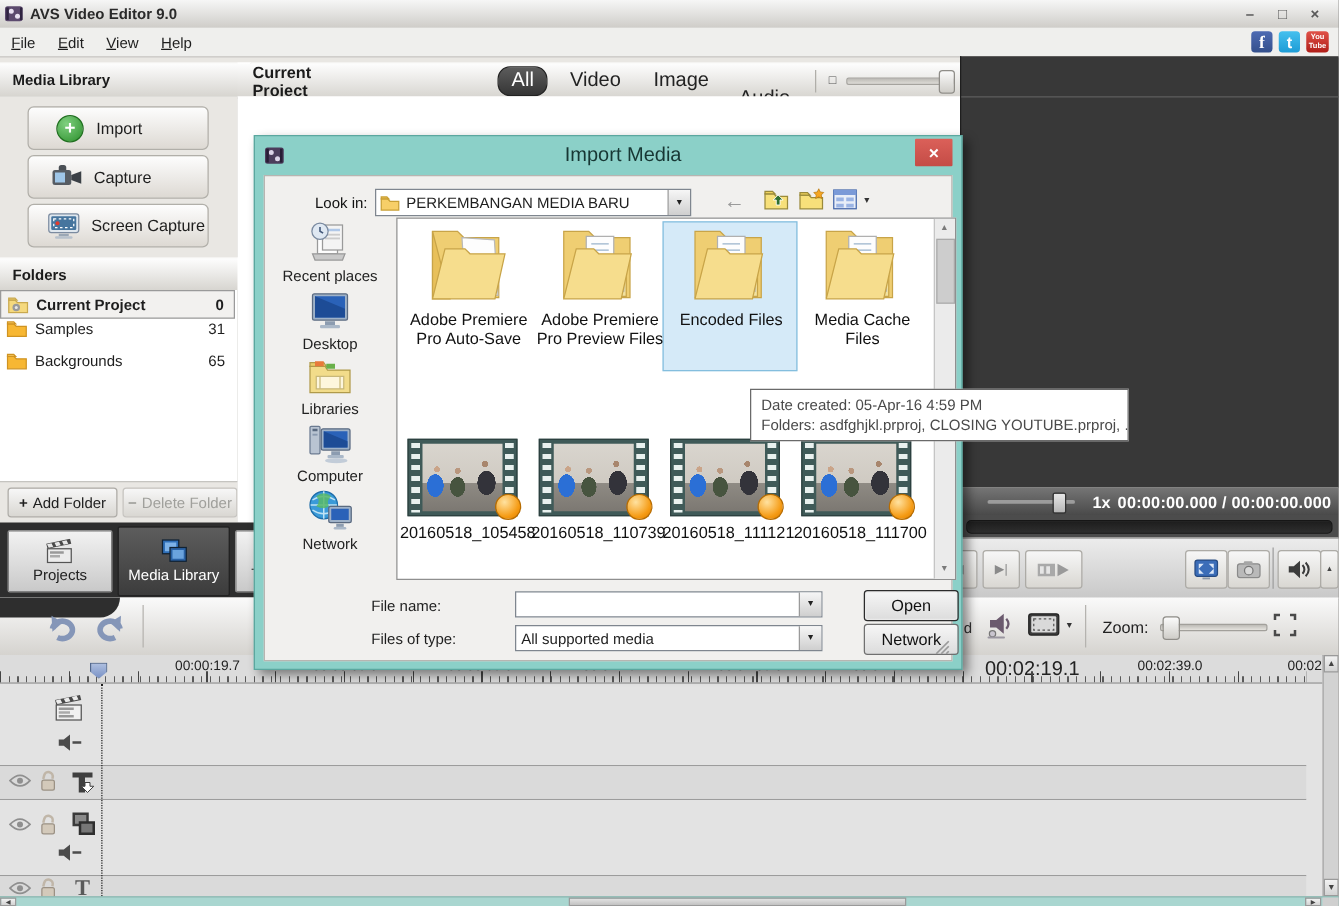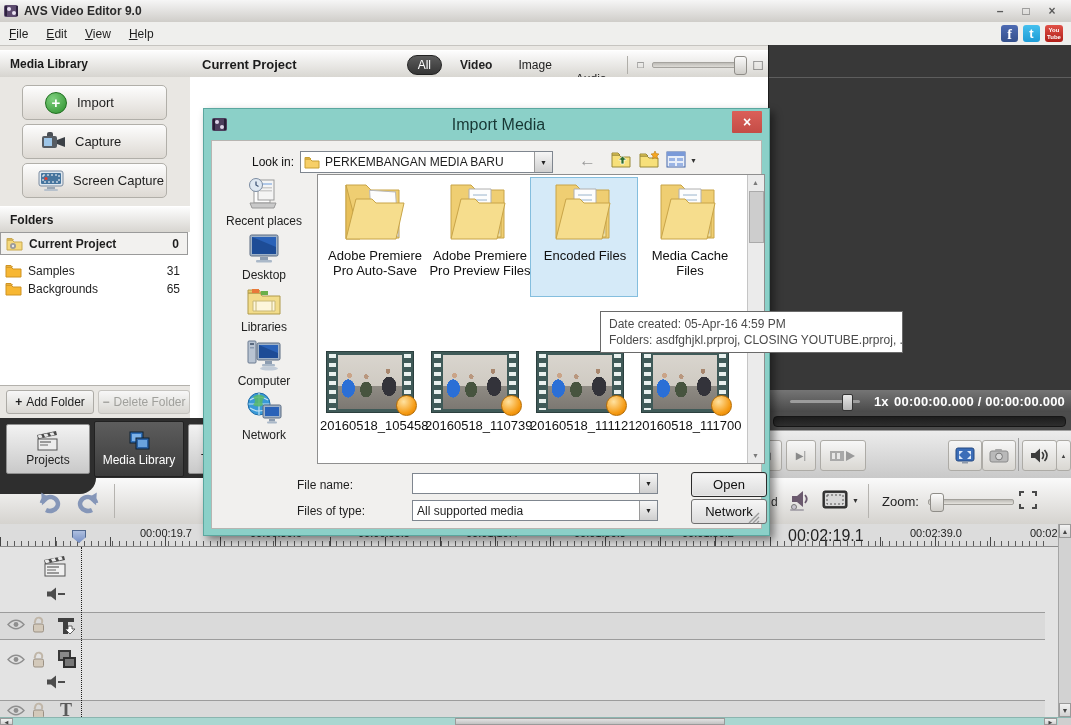--- a/index.html
+++ b/index.html
@@ -13,21 +13,21 @@
   .btn3d{background:linear-gradient(#fdfdfd,#ddd9d3);border:1px solid #b1afa9;border-radius:5px;
        display:flex;align-items:center;cursor:default;}
   .smallbtn{background:linear-gradient(#f7f7f7,#d9d7d2);border:1px solid #adaba6;border-radius:3px;
        display:flex;align-items:center;justify-content:center;}
   .combo{background:#fff;border:1px solid #7f868f;display:flex;align-items:center;box-sizing:border-box;}
   .combo .dd{margin-left:auto;width:17px;align-self:stretch;background:linear-gradient(#f6f6f6,#cfcfcf);
        border-left:1px solid #9a9a9a;display:flex;align-items:center;justify-content:center;
        font-size:7px;color:#222;}
   .dlgbtn{background:linear-gradient(#f6f6f6,#dcdcdc);border:1px solid #707070;border-radius:3px;
        display:flex;align-items:center;justify-content:center;font-size:13px;color:#111;}
-  .pill{border-radius:10px;padding:2px 10px;font-size:12px;color:#222;}
+  .pill{border-radius:10px;padding:2px 10px;font-size:16px;color:#222;}
   .pill.active{background:linear-gradient(#5c5c5c,#353535);color:#fff;border:1px solid #222;}
   .winglyph{width:26px;height:14px;display:flex;align-items:center;justify-content:center;
        color:#5a5a5a;font-size:12px;font-weight:bold;}
   .track-sep{position:absolute;left:0;right:13px;height:1px;background:#9c9c9c;}
   .sideitem{position:absolute;width:88px;text-align:center;font-size:12px;color:#222;}
   .folderlabel{font-size:13px;color:#111;text-align:center;line-height:15px;}
   .thumb{position:absolute;width:88px;height:62px;background:#3f5a58;border:1px solid #2c403f;box-sizing:border-box;}
   .thumb .sp{position:absolute;top:2px;bottom:2px;width:7px;
        background:repeating-linear-gradient(180deg,#e9f1ef 0 4px,rgba(0,0,0,0) 4px 9px);}
   .thumb .pic{position:absolute;left:11px;right:11px;top:3px;bottom:3px;
@@ -132,21 +132,21 @@
         <svg width="17" height="14" viewBox="0 0 17 14">
             <path d="M1 3 h5 l2 2 h8 v8 h-15z" fill="#f5d97e" stroke="#c9a94f"></path>
             <path d="M1 3 v-1.5 h5 l1.5 1.5z" fill="#e7c25f" stroke="#c9a94f"></path>
             <circle cx="7" cy="9" r="3" fill="#9a9a9a"></circle>
             <circle cx="7" cy="9" r="1.2" fill="#e8e8e8"></circle>
           </svg>
       </span>
       <span style="font-weight:bold;">Current Project</span>
       <span style="margin-left:auto;margin-right:8px;font-weight:bold;">0</span>
     </div>
-    <div style="position:absolute;left:0;top:24px;width:188px;height:22px;display:flex;align-items:flex-end;">
+    <div style="position:absolute;left:0;top:24px;width:188px;height:22px;display:flex;align-items:flex-start;">
       <span style="margin:0 6px 0 5px;display:inline-flex;">
         <svg width="17" height="14" viewBox="0 0 17 14">
             <path d="M1 3 h5 l2 2 h8 v8 h-15z" fill="#f7b733" stroke="#cf9322"></path>
             <path d="M1 3 v-1.5 h5 l1.5 1.5z" fill="#f9cd66" stroke="#cf9322"></path>
           </svg>
       </span>
       <span>Samples</span>
       <span style="margin-left:auto;margin-right:8px;">31</span>
     </div>
     <div style="position:absolute;left:0;top:46px;width:188px;height:22px;display:flex;align-items:center;">
@@ -168,21 +168,21 @@
     </div>
     <div class="smallbtn" style="position:absolute;left:98px;top:4px;width:90px;height:22px;color:#a0a09c;border-color:#c6c4c0;">
       <span style="font-weight:bold;margin-right:4px;">−</span>
       <span>Delete Folder</span>
     </div>
   </div>
 
   <div class="abs hdr" style="left:190px;top:50px;width:578px;height:27px;padding-left:12px;">
     <span style="font-size:13px;">Current Project</span>
     <span class="pill active" style="margin-left:110px;font-weight:normal;">All</span>
-    <span class="pill" style="margin-left:8px;font-weight:bold;">Video</span>
+    <span class="pill" style="margin-left:8px;font-weight:normal;">Video</span>
     <span class="pill" style="margin-left:6px;font-weight:normal;">Image</span>
     <span class="pill" style="margin-left:4px;font-weight:normal;margin-top:28px;">Audio</span>
     <span style="width:1px;height:18px;background:#b0aea9;margin:0 10px;"></span>
     <span style="font-weight:normal;font-size:10px;color:#555;">□</span>
     <span style="position:relative;width:92px;height:4px;background:linear-gradient(#bdbbb6,#dedcd7);border:1px solid #a5a39e;border-radius:2px;margin:0 8px;">
       <span style="position:absolute;right:-2px;top:-7px;width:11px;height:17px;background:linear-gradient(#fafafa,#cfcdc8);border:1px solid #8f8d88;border-radius:3px;"></span>
     </span>
     <span style="font-weight:normal;font-size:15px;color:#555;">□</span>
   </div>
 

